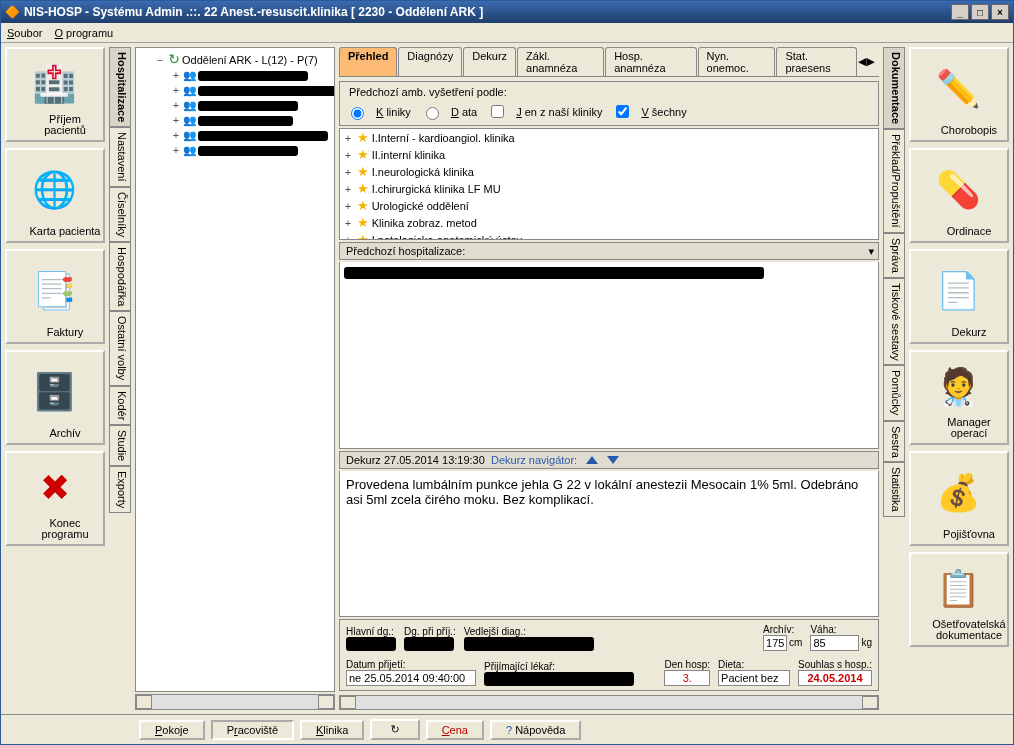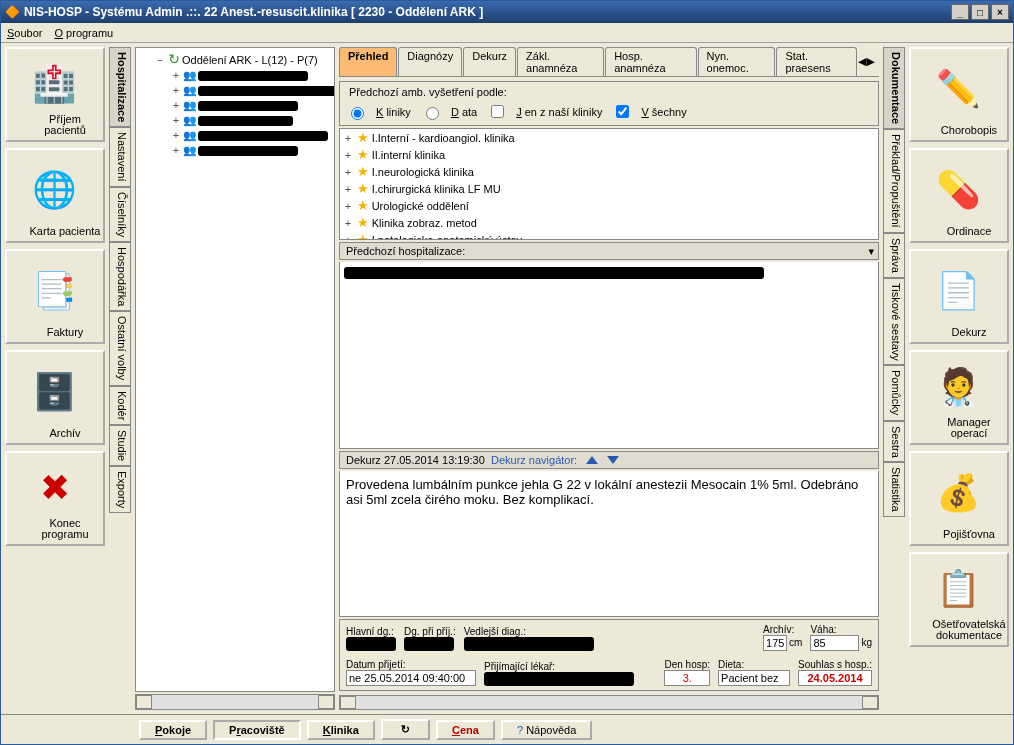--- a/index.html
+++ b/index.html
@@ -218,21 +218,21 @@
     align-items:center;
     gap:6px;
     padding:4px 6px;
     border-top:1px solid #888;
   }
   .sm-btn {
     border:2px outset #fff;
     background:#ece9d8;
     padding:2px 14px;
     font-size:11px;
-    font-weight:bold;
+    font-weight:normal;
     cursor:pointer;
   }
   .sm-btn.active { border:2px inset #fff; }
   .sm-btn.icon-only { padding:2px 18px; }
   .sm-btn .u { text-decoration:underline; }
   .sm-btn.red { color:#b00; }
   .scrollbar-h { height:16px; background:#e0e0e0; border:1px solid #888; margin-top:2px; position:relative; }
   .scrollbar-h::before, .scrollbar-h::after { content:''; position:absolute; top:0; width:16px; height:100%; background:#ece9d8; border:1px solid #888; box-sizing:border-box; }
   .scrollbar-h::before { left:0; } .scrollbar-h::after { right:0; }
   .star-gold { color:#f5b200; font-size:14px; }

